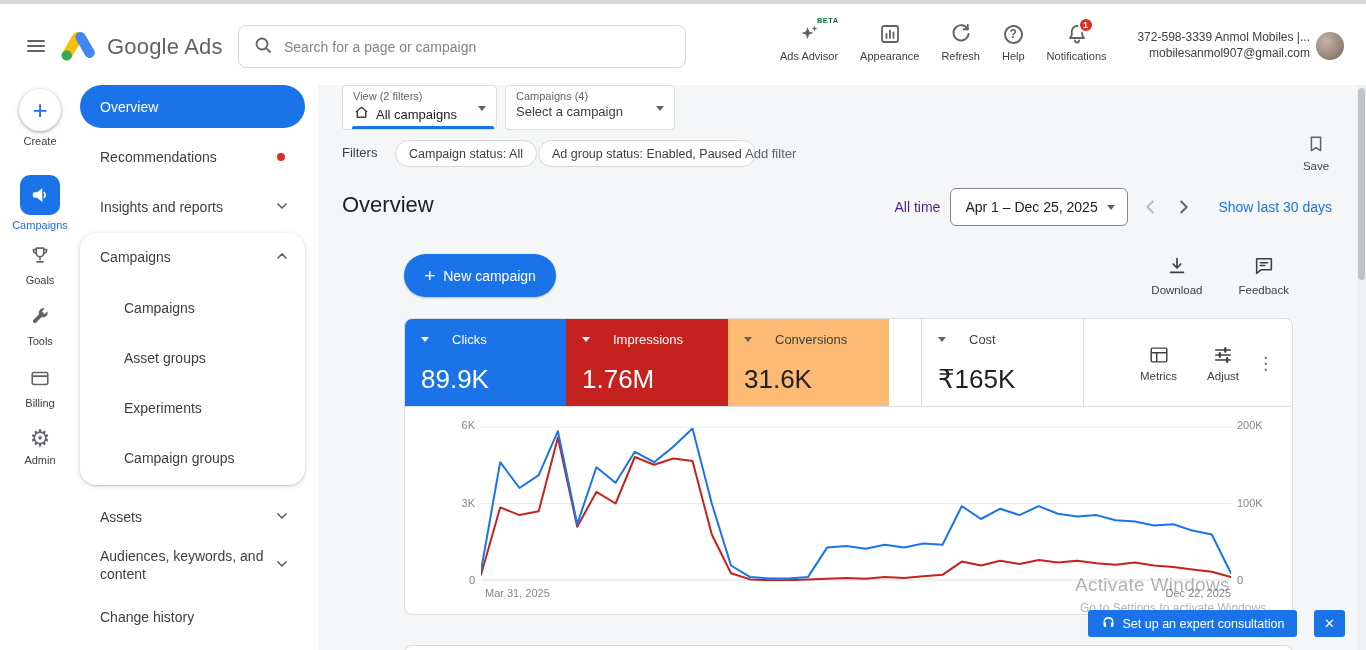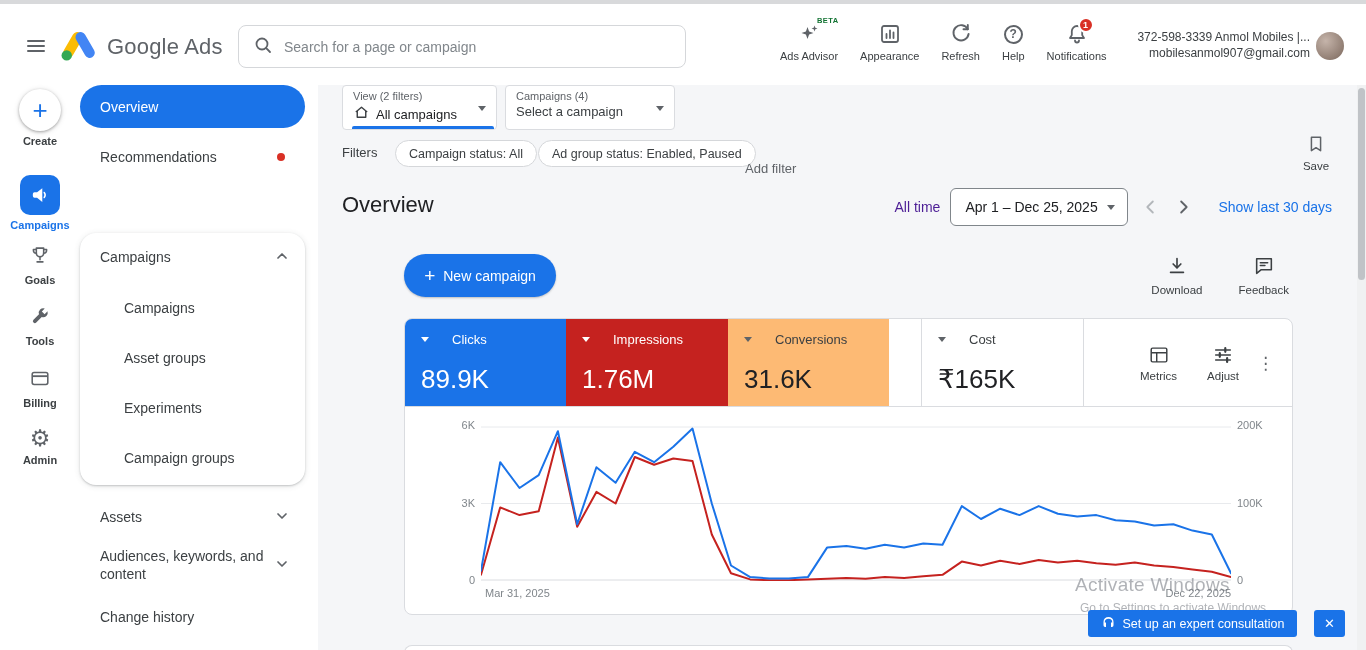--- a/index.html
+++ b/index.html
@@ -22,21 +22,21 @@
   .tb-label { font-size:11px; color:#3c4043; margin-top:3px; white-space:nowrap; }
   .beta { position:absolute; top:-5px; left:50%; margin-left:8px; font-size:7.5px; font-weight:bold; color:#137333; letter-spacing:.4px; }
   .badge { position:absolute; top:-4px; left:50%; margin-left:1px; min-width:16px; height:16px; border-radius:9px; background:#d93025; border:2px solid #fff; color:#fff; font-size:9px; font-weight:bold; display:flex; align-items:center; justify-content:center; padding:0 2px; }
   .account { position:absolute; right:56px; top:25px; text-align:right; font-size:12px; color:#3c4043; line-height:16px; cursor:pointer; }
   .avatar { position:absolute; left:1316px; top:28px; width:28px; height:28px; border-radius:50%; background:radial-gradient(circle at 35% 32%, #c5b4aa, #8d7a6f 75%); cursor:pointer; }
   .help-ring { width:19px; height:19px; border:2px solid #5f6368; border-radius:50%; color:#5f6368; font-size:12px; font-weight:bold; display:flex; align-items:center; justify-content:center; }
 
   
   .rail { position:absolute; left:0; top:85px; width:80px; bottom:0; background:#fff; }
   .rail-item { position:absolute; left:0; width:80px; display:flex; flex-direction:column; align-items:center; cursor:pointer; }
-  .rail-label { font-size:11px; color:#3c4043; margin-top:4px; text-align:left;font-weight:bold; }
+  .rail-label { font-size:11px; color:#3c4043; margin-top:4px; text-align:left; }
   .rail-label.active { color:#1a73e8; }
   .create-circle { width:42px; height:42px; border-radius:50%; background:#fff; box-shadow:0 1px 3px rgba(0,0,0,.3), 0 1px 6px rgba(0,0,0,.12); display:flex; align-items:center; justify-content:center; }
   .create-plus { color:#1a73e8; font-size:26px; line-height:26px; font-weight:400; }
   .tile { width:40px; height:40px; border-radius:10px; background:#1a73e8; display:flex; align-items:center; justify-content:center; }
   .gear-glyph { font-size:23px; line-height:23px; color:#5f6368; }
 
   
   .sidebar { position:absolute; left:80px; top:85px; width:238px; bottom:0; background:#fff; }
   .s-pill { position:absolute; left:0; top:0; width:225px; height:43px; background:#1a73e8; border-radius:22px; display:flex; align-items:center; padding-left:20px; color:#fff; font-size:14px; cursor:pointer; }
   .s-row { position:absolute; left:0; width:225px; height:50px; display:flex; align-items:center; padding:0 14px 0 20px; font-size:14px; color:#3c4043; cursor:pointer; }
@@ -54,21 +54,21 @@
   .sel-row { display:flex; align-items:center; gap:6px; margin-top:2px; }
   .sel-value { font-size:13px; color:#202124; }
   .sel-value.gray { color:#3c4043; }
   .blue-underline { position:absolute; left:9px; right:2px; bottom:0; height:3px; background:#1a73e8; border-radius:2px 2px 0 0; }
   .caret { width:0; height:0; border-left:4px solid transparent; border-right:4px solid transparent; border-top:5px solid #5f6368; }
   .caret.white { border-top-color:#fff; }
   .sel-caret { position:absolute; right:10px; top:20px; }
 
   .filters-label { position:absolute; left:24px; top:60px; font-size:13px; color:#3c4043; }
   .chip { position:absolute; top:55px; height:27px; border:1px solid #d5d7da; border-radius:14px; background:#fff; display:flex; align-items:center; padding:0 13px; font-size:12.5px; color:#3c4043; cursor:pointer; white-space:nowrap; }
-  .add-filter { position:absolute; left:427px; top:61px; font-size:13px; color:#5f6368; cursor:pointer;margin-top:15px; }
+  .add-filter { position:absolute; left:427px; top:61px; font-size:13px; color:#5f6368; cursor:pointer; }
   .save-block { position:absolute; right:28px; top:49px; width:44px; display:flex; flex-direction:column; align-items:center; cursor:pointer; }
   .save-label { font-size:11.5px; color:#3c4043; margin-top:2px; }
 
   .page-title { position:absolute; left:24px; top:107px; font-size:22px; color:#202124; }
   .header-right { position:absolute; right:34px; top:103px; display:flex; align-items:center; }
   .all-time { font-size:14px; color:#4c1d95; }
   .date-box { width:178px; height:38px; border:1px solid #80868b; border-radius:6px; background:#fff; display:flex; align-items:center; justify-content:space-between; padding:0 12px 0 14px; margin-left:10px; font-size:14px; color:#202124; cursor:pointer; }
   .nav-chev { margin-left:12px; cursor:pointer; display:flex; align-items:center; }
   .show-last { margin-left:24px; font-size:14px; color:#1a73e8; cursor:pointer; white-space:nowrap; }
 
@@ -245,20 +245,28 @@
     </div>
   </div>
 
   <div class="sidebar">
     <div class="s-pill">
       <span>Overview</span>
     </div>
     <div class="s-row" style="top:47px;">
       <span>Recommendations</span>
       <span class="red-dot"></span>
+    </div>
+    <div class="s-row" style="top:97px;">
+      <span>Insights and reports</span>
+      <span class="spacer">
+        <svg width="18" height="18" viewBox="0 0 18 18" fill="none" stroke="#5f6368" stroke-width="1.7" stroke-linecap="round" stroke-linejoin="round">
+            <path d="M5 7l4 4 4-4"></path>
+          </svg>
+      </span>
     </div>
 
     <div class="camp-card">
       <div class="camp-head">
         <span>Campaigns</span>
         <span class="spacer">
           <svg width="18" height="18" viewBox="0 0 18 18" fill="none" stroke="#5f6368" stroke-width="1.7" stroke-linecap="round" stroke-linejoin="round">
               <path d="M5 11l4-4 4 4"></path>
             </svg>
         </span>

